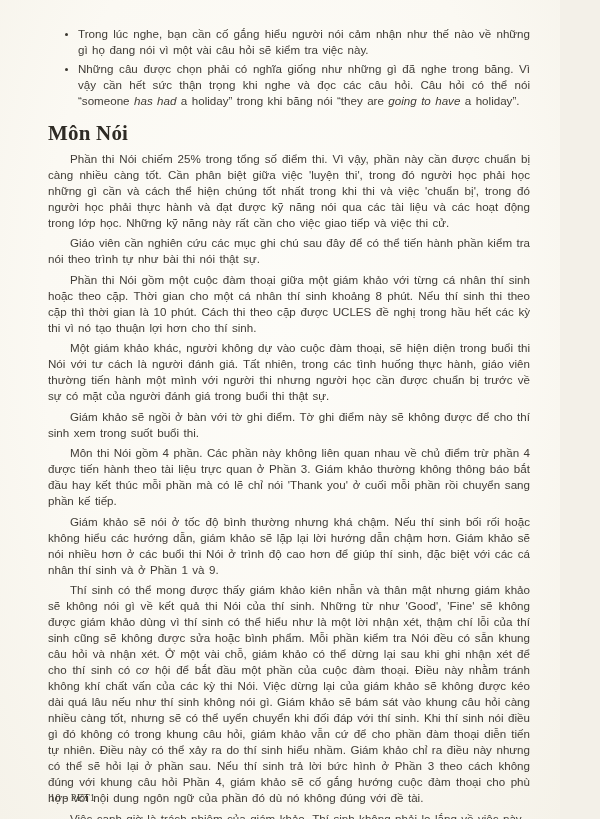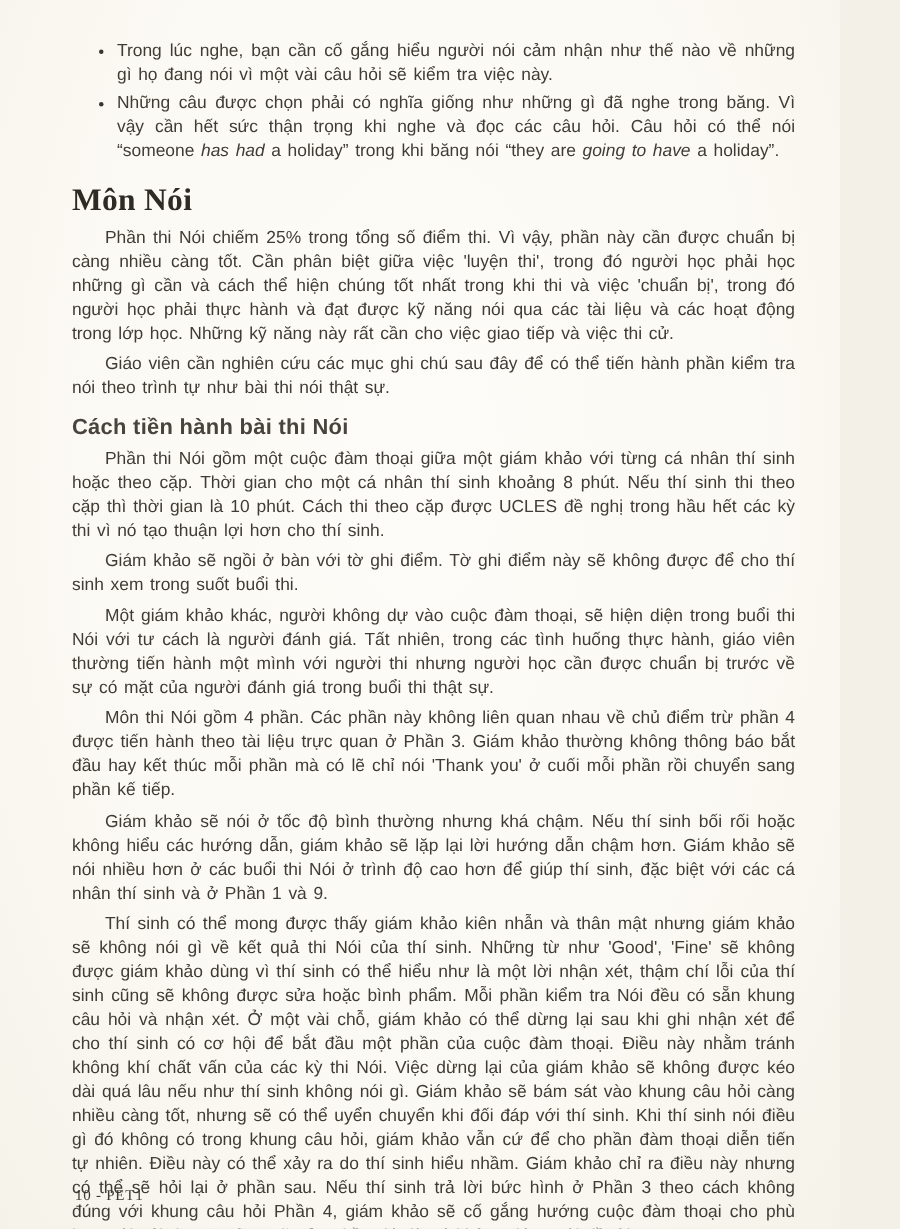--- a/index.html
+++ b/index.html
@@ -76,24 +76,23 @@
     </li>
     <li>
       <span>Những câu được chọn phải có nghĩa giống như những gì đã nghe trong băng. Vì vậy cần hết sức thận trọng khi nghe và đọc các câu hỏi. Câu hỏi có thể nói “someone </span><em>has had</em><span> a holiday” trong khi băng nói “they are </span><em>going to have</em><span> a holiday”.</span>
     </li>
   </ul>
 
   <h1 class="serif-head">Môn Nói</h1>
   <p class="body-par">Phần thi Nói chiếm 25% trong tổng số điểm thi. Vì vậy, phần này cần được chuẩn bị càng nhiều càng tốt. Cần phân biệt giữa việc 'luyện thi', trong đó người học phải học những gì cần và cách thể hiện chúng tốt nhất trong khi thi và việc 'chuẩn bị', trong đó người học phải thực hành và đạt được kỹ năng nói qua các tài liệu và các hoạt động trong lớp học. Những kỹ năng này rất cần cho việc giao tiếp và việc thi cử.</p>
   <p class="body-par">Giáo viên cần nghiên cứu các mục ghi chú sau đây để có thể tiến hành phần kiểm tra nói theo trình tự như bài thi nói thật sự.</p>
 
-  <h2 class="sans-head">Cách tiền hành bài thi Nói</h2>
   <p class="body-par">Phần thi Nói gồm một cuộc đàm thoại giữa một giám khảo với từng cá nhân thí sinh hoặc theo cặp. Thời gian cho một cá nhân thí sinh khoảng 8 phút. Nếu thí sinh thi theo cặp thì thời gian là 10 phút. Cách thi theo cặp được UCLES đề nghị trong hầu hết các kỳ thi vì nó tạo thuận lợi hơn cho thí sinh.</p>
+  <p class="body-par">Một giám khảo khác, người không dự vào cuộc đàm thoại, sẽ hiện diện trong buổi thi Nói với tư cách là người đánh giá. Tất nhiên, trong các tình huống thực hành, giáo viên thường tiến hành một mình với người thi nhưng người học cần được chuẩn bị trước về sự có mặt của người đánh giá trong buổi thi thật sự.</p>
   <p class="body-par">Giám khảo sẽ ngồi ở bàn với tờ ghi điểm. Tờ ghi điểm này sẽ không được để cho thí sinh xem trong suốt buổi thi.</p>
-  <p class="body-par">Một giám khảo khác, người không dự vào cuộc đàm thoại, sẽ hiện diện trong buổi thi Nói với tư cách là người đánh giá. Tất nhiên, trong các tình huống thực hành, giáo viên thường tiến hành một mình với người thi nhưng người học cần được chuẩn bị trước về sự có mặt của người đánh giá trong buổi thi thật sự.</p>
   <p class="body-par">Môn thi Nói gồm 4 phần. Các phần này không liên quan nhau về chủ điểm trừ phần 4 được tiến hành theo tài liệu trực quan ở Phần 3. Giám khảo thường không thông báo bắt đầu hay kết thúc mỗi phần mà có lẽ chỉ nói 'Thank you' ở cuối mỗi phần rồi chuyển sang phần kế tiếp.</p>
   <p class="body-par">Giám khảo sẽ nói ở tốc độ bình thường nhưng khá chậm. Nếu thí sinh bối rối hoặc không hiểu các hướng dẫn, giám khảo sẽ lặp lại lời hướng dẫn chậm hơn. Giám khảo sẽ nói nhiều hơn ở các buổi thi Nói ở trình độ cao hơn để giúp thí sinh, đặc biệt với các cá nhân thí sinh và ở Phần 1 và 9.</p>
   <p class="body-par">Thí sinh có thể mong được thấy giám khảo kiên nhẫn và thân mật nhưng giám khảo sẽ không nói gì về kết quả thi Nói của thí sinh. Những từ như 'Good', 'Fine' sẽ không được giám khảo dùng vì thí sinh có thể hiểu như là một lời nhận xét, thậm chí lỗi của thí sinh cũng sẽ không được sửa hoặc bình phẩm. Mỗi phần kiểm tra Nói đều có sẵn khung câu hỏi và nhận xét. Ở một vài chỗ, giám khảo có thể dừng lại sau khi ghi nhận xét để cho thí sinh có cơ hội để bắt đầu một phần của cuộc đàm thoại. Điều này nhằm tránh không khí chất vấn của các kỳ thi Nói. Việc dừng lại của giám khảo sẽ không được kéo dài quá lâu nếu như thí sinh không nói gì. Giám khảo sẽ bám sát vào khung câu hỏi càng nhiều càng tốt, nhưng sẽ có thể uyển chuyển khi đối đáp với thí sinh. Khi thí sinh nói điều gì đó không có trong khung câu hỏi, giám khảo vẫn cứ để cho phần đàm thoại diễn tiến tự nhiên. Điều này có thể xảy ra do thí sinh hiểu nhầm. Giám khảo chỉ ra điều này nhưng có thể sẽ hỏi lại ở phần sau. Nếu thí sinh trả lời bức hình ở Phần 3 theo cách không đúng với khung câu hỏi Phần 4, giám khảo sẽ cố gắng hướng cuộc đàm thoại cho phù hợp với nội dung ngôn ngữ của phần đó dù nó không đúng với đề tài.</p>
   <p class="body-par">Việc canh giờ là trách nhiệm của giám khảo. Thí sinh không phải lo lắng về việc này.</p>
 
   <div class="footer-page">10 - PET1</div>
 
 </div>
 
 </body></html>

